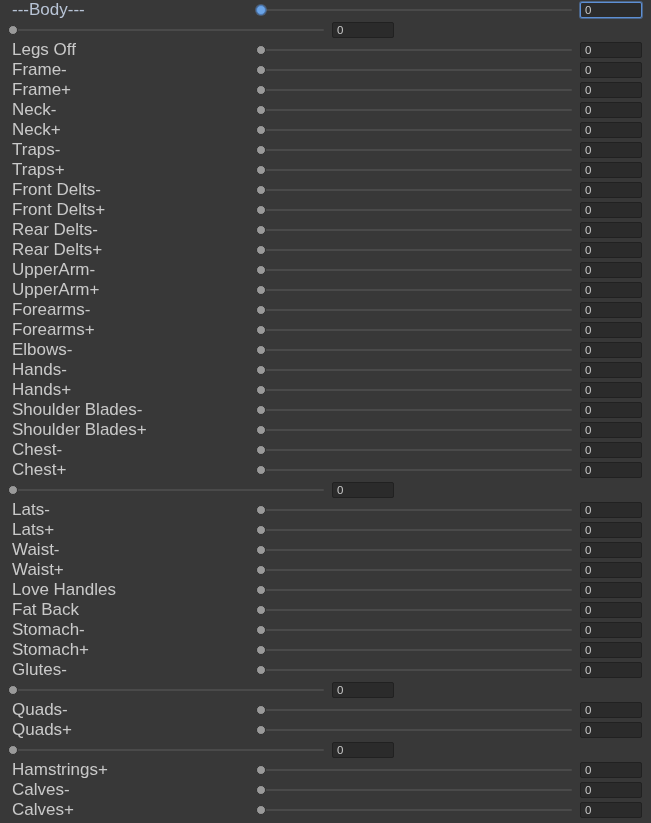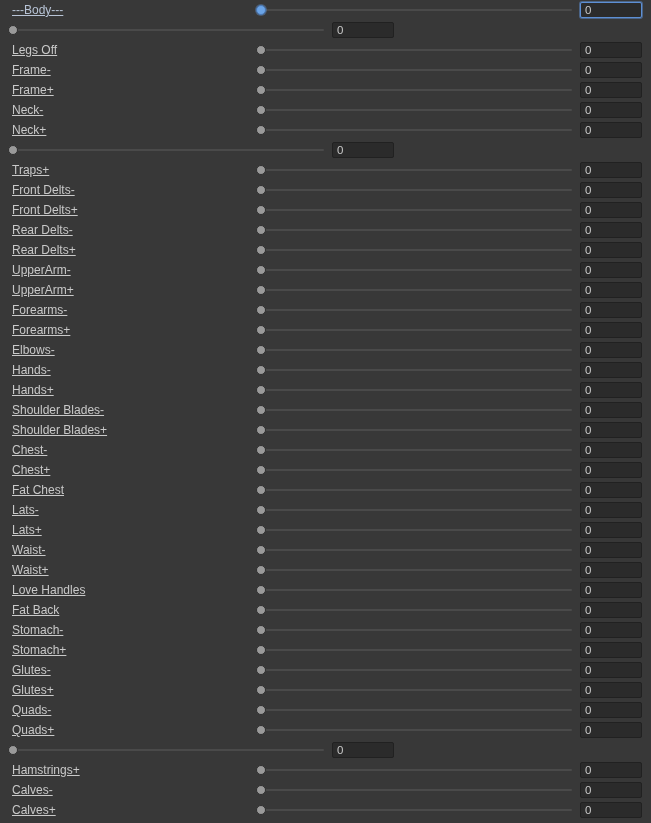--- a/index.html
+++ b/index.html
@@ -29,23 +29,22 @@
     box-sizing: border-box;
   }
   .row-label {
     width: 248px;
     padding-left: 12px;
     box-sizing: border-box;
     white-space: nowrap;
     overflow: hidden;
     text-overflow: ellipsis;
     color: #c9c9c9;
-    font-size: 12px;
+    font-size: 17px;
     line-height: 20px;
-    text-decoration: underline;
   }
   .row.highlight .row-label {
     color: #b8c4d6;
   }
   .slider-wrap {
     width: 330px;
     height: 20px;
     position: relative;
     display: flex;
     align-items: center;
@@ -149,20 +148,21 @@
     </div>
     <div class="row">
       <div class="row-label">Neck+</div>
       <div class="slider-wrap">
         <div class="slider-track"></div>
         <div class="slider-knob"></div>
       </div>
       <div class="value-box">0</div>
     </div>
     <div class="row">
+      <div class="row-label">Traps-</div>
       <div class="slider-wrap">
         <div class="slider-track"></div>
         <div class="slider-knob"></div>
       </div>
       <div class="value-box">0</div>
     </div>
     <div class="row">
       <div class="row-label">Traps+</div>
       <div class="slider-wrap">
         <div class="slider-track"></div>
@@ -284,21 +284,20 @@
     </div>
     <div class="row">
       <div class="row-label">Chest+</div>
       <div class="slider-wrap">
         <div class="slider-track"></div>
         <div class="slider-knob"></div>
       </div>
       <div class="value-box">0</div>
     </div>
     <div class="row">
-      <div class="row-label">Fat Chest</div>
       <div class="slider-wrap">
         <div class="slider-track"></div>
         <div class="slider-knob"></div>
       </div>
       <div class="value-box">0</div>
     </div>
     <div class="row">
       <div class="row-label">Lats-</div>
       <div class="slider-wrap">
         <div class="slider-track"></div>
@@ -364,21 +363,20 @@
     </div>
     <div class="row">
       <div class="row-label">Glutes-</div>
       <div class="slider-wrap">
         <div class="slider-track"></div>
         <div class="slider-knob"></div>
       </div>
       <div class="value-box">0</div>
     </div>
     <div class="row">
-      <div class="row-label">Glutes+</div>
       <div class="slider-wrap">
         <div class="slider-track"></div>
         <div class="slider-knob"></div>
       </div>
       <div class="value-box">0</div>
     </div>
     <div class="row">
       <div class="row-label">Quads-</div>
       <div class="slider-wrap">
         <div class="slider-track"></div>

